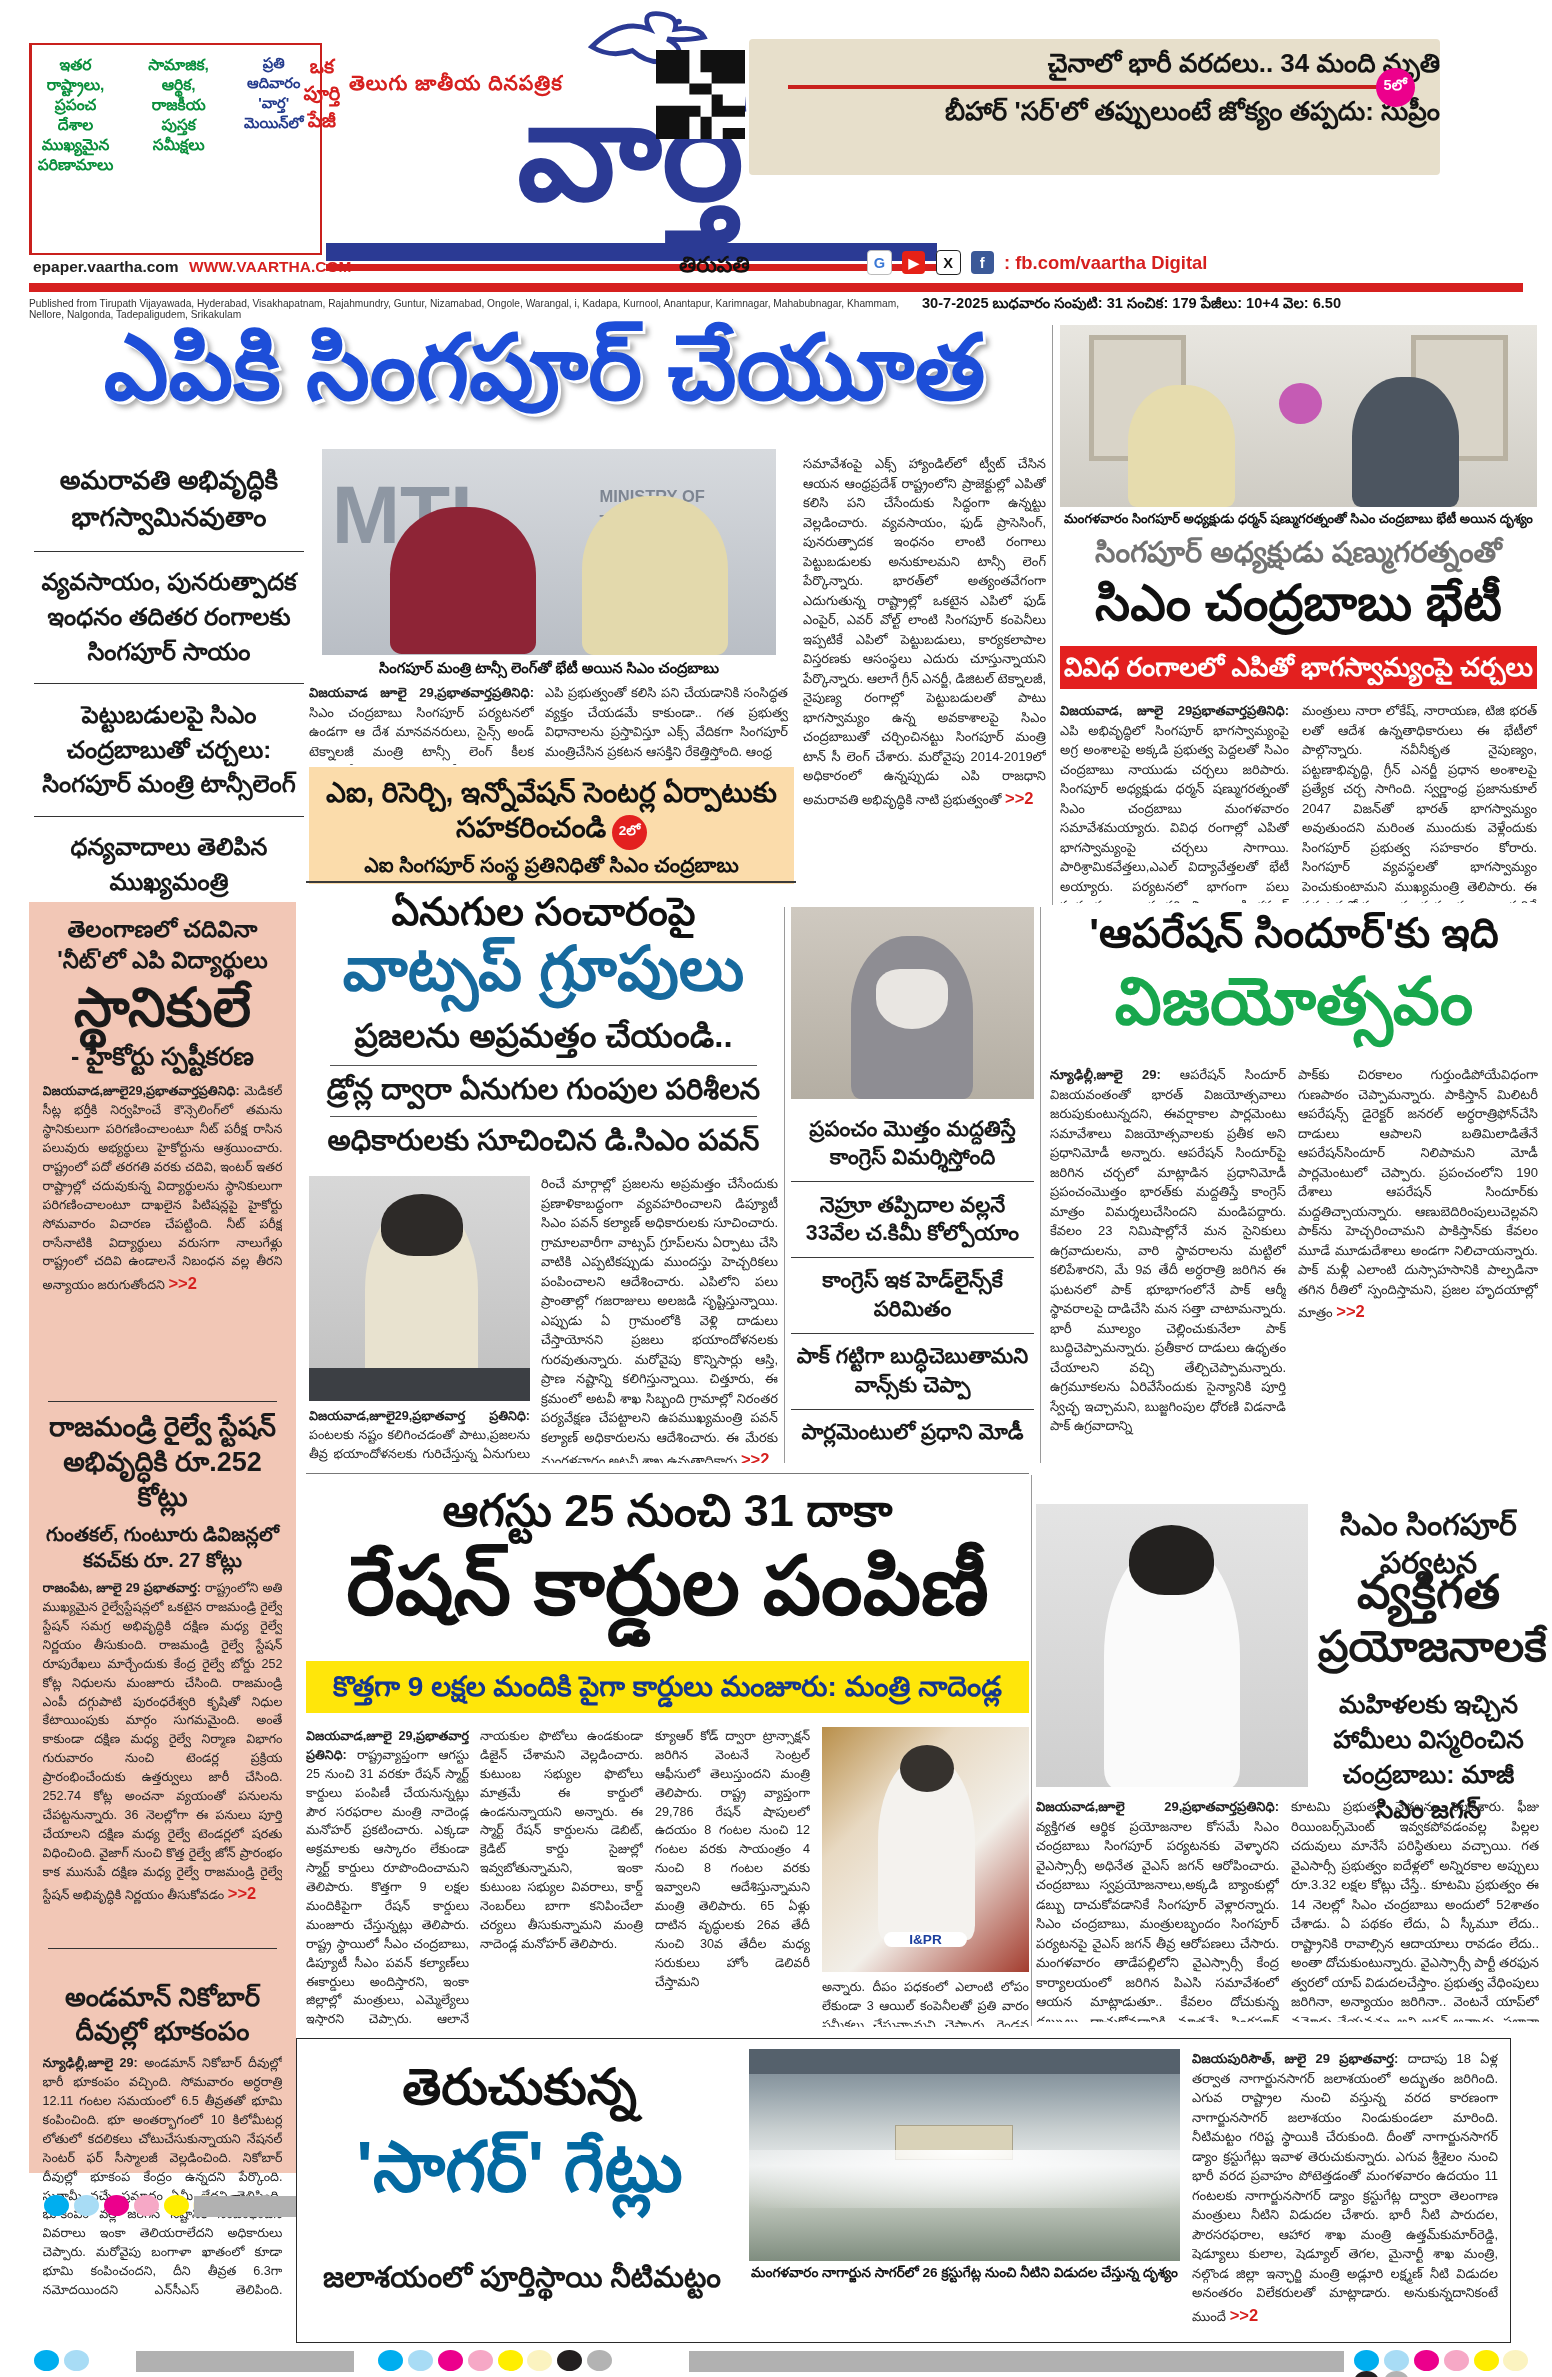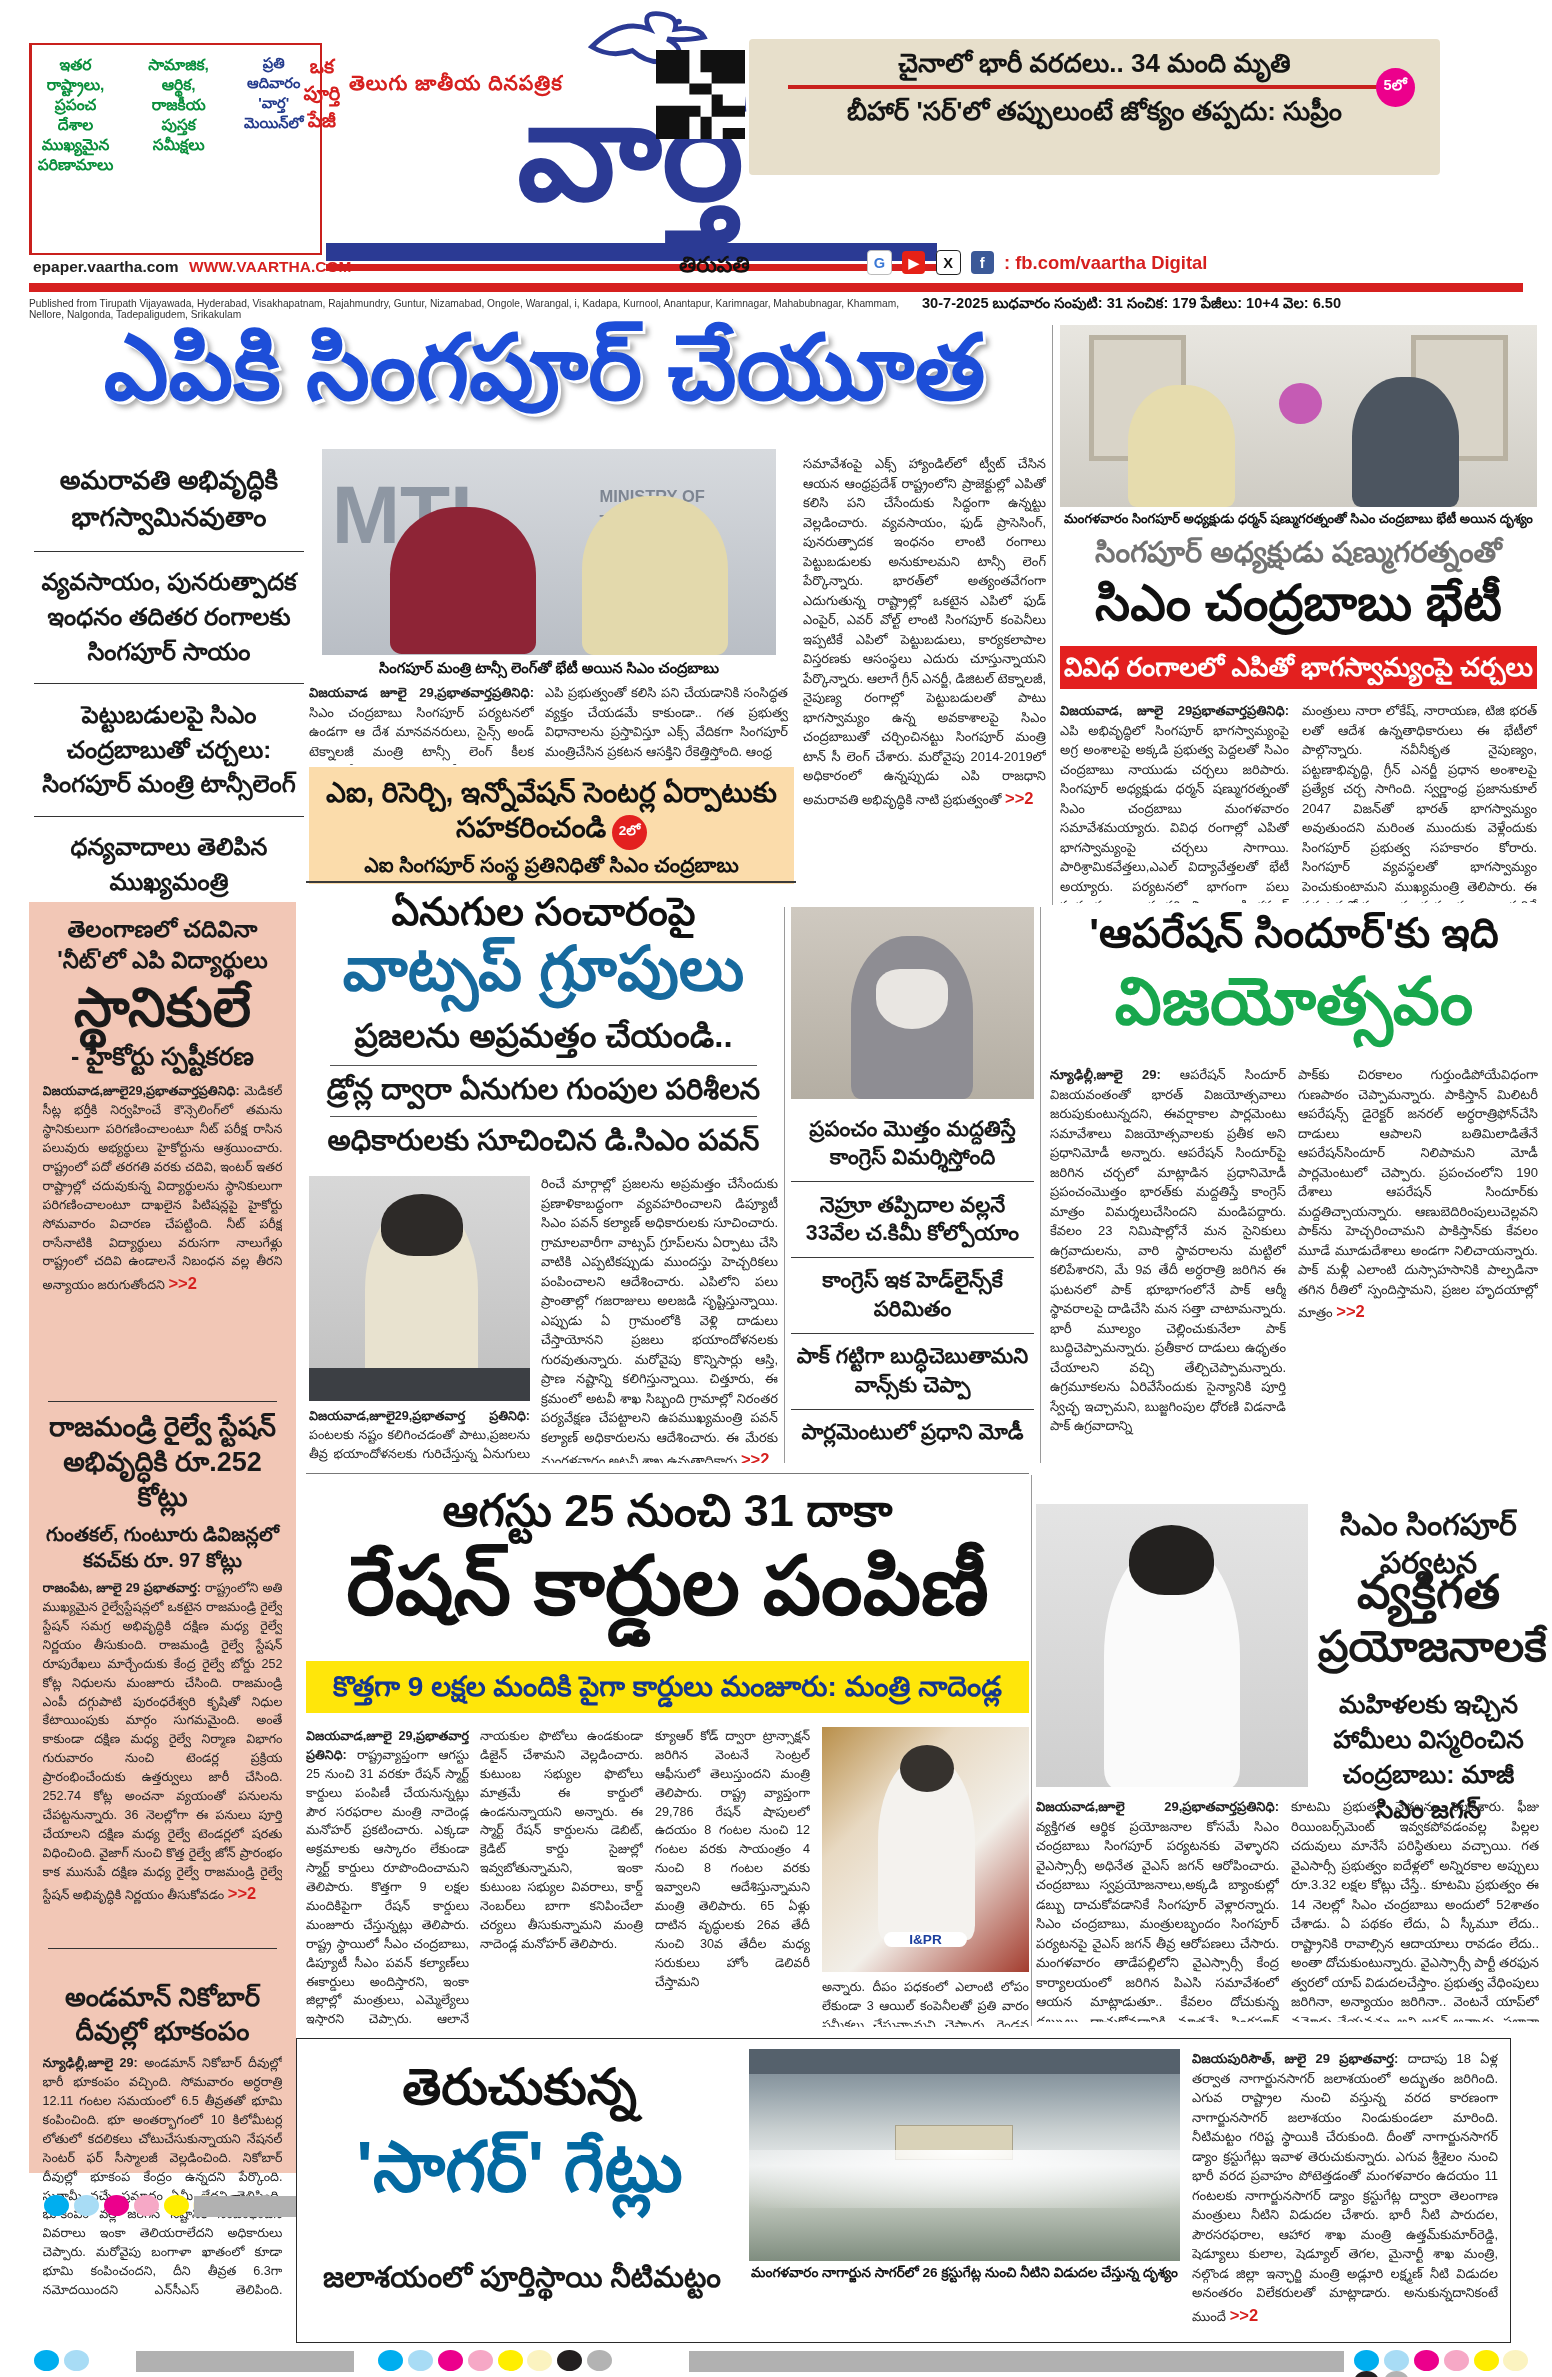--- a/index.html
+++ b/index.html
@@ -25,21 +25,21 @@
                color:#d6201f;font-weight:bold;font-size:43px;line-height:1;}
   .promo-tag{position:absolute;right:5.8px;top:9.7px;writing-mode:vertical-rl;transform:rotate(180deg);
              color:#0e7d74;font-weight:bold;font-size:12.6px;}
   .promo-right{flex:1;padding:9.7px 5.8px;display:flex;flex-direction:row;justify-content:space-around;text-align:center;}
   .promo-green{color:#0a8f3c;font-weight:bold;font-size:15.5px;line-height:1.3;}
   .promo-dark{color:#233a8c;font-weight:bold;font-size:14.6px;}
   .promo-red{color:#d6201f;font-weight:bold;font-size:19.4px;}
   .promo-sep{border:0;border-top:1px solid #c9a0c0;margin:2.9px 17.5px;}
   .masthead-logo{color:#2b3a94;font-weight:bold;text-align:center;}
   .flash-box{background:#e7dfcb;border-radius:3.9px;}
-  .flash-h{font-size:26px;font-weight:bold;color:#141414;text-align:center;line-height:1.25;}
+  .flash-h{font-size:26px;font-weight:bold;color:#141414;text-align:right;line-height:1.25;}
   .flash-div{position:relative;height:3.9px;background:#c9201d;margin:5.8px 39px;}
   .badge{position:absolute;border-radius:50%;background:#ec008c;color:#fff;font-weight:bold;
          display:flex;align-items:center;justify-content:center;}
   .icon{display:inline-flex;align-items:center;justify-content:center;width:23px;height:23px;border-radius:3.9px;
         font-weight:bold;font-size:14.6px;margin-right:5.8px;vertical-align:middle;}
   
   .banner{color:#1d4ed8;font-weight:800;text-align:center;line-height:1.1;
           text-shadow:2.9px 2.9px 0 #ffffff,5.8px 5.8px 4.9px rgba(60,60,60,.45);}
   .rail-item{font-weight:bold;font-size:24px;line-height:1.45;text-align:center;padding:13.6px 3.9px;
              border-bottom:1.9px solid #333;}
@@ -176,21 +176,21 @@
       <div class="ctr b" style="font-size:25px;margin:3.9px 0 5.8px;">- హైకోర్టు స్పష్టీకరణ</div>
       <div class="body-txt jus" style="height:309px;font-size:12.6px;">
         <b>విజయవాడ,జూలై29,ప్రభాతవార్తప్రతినిధి:</b>
         <span>మెడికల్ సీట్ల భర్తీకి నిర్వహించే కౌన్సెలింగ్‌లో తమను స్థానికులుగా పరిగణించాలంటూ నీట్ పరీక్ష రాసిన పలువురు అభ్యర్థులు హైకోర్టును ఆశ్రయించారు. రాష్ట్రంలో పదో తరగతి వరకు చదివి, ఇంటర్ ఇతర రాష్ట్రాల్లో చదువుకున్న విద్యార్థులను స్థానికులుగా పరిగణించాలంటూ దాఖలైన పిటిషన్లపై హైకోర్టు సోమవారం విచారణ చేపట్టింది. నీట్ పరీక్ష రాసేనాటికి విద్యార్థులు వరుసగా నాలుగేళ్లు రాష్ట్రంలో చదివి ఉండాలనే నిబంధన వల్ల తీరని అన్యాయం జరుగుతోందని</span> <span class="jump">&gt;&gt;2</span>
       </div>
       <div style="border-top:1.9px solid #333;margin:9.7px 5.8px 7.8px;"></div>
     </div>
 
     <div style="padding:0 13.6px;">
       <div class="ctr b" style="font-size:27px;line-height:1.3;">రాజమండ్రి రైల్వే స్టేషన్ అభివృద్ధికి రూ.252 కోట్లు</div>
-      <div class="ctr b" style="font-size:19.4px;line-height:1.35;margin:5.8px 0;">గుంతకల్, గుంటూరు డివిజన్లలో కవచ్‌కు రూ. 97 కోట్లు</div>
+      <div class="ctr b" style="font-size:19.4px;line-height:1.35;margin:5.8px 0;">గుంతకల్, గుంటూరు డివిజన్లలో కవచ్‌కు రూ. 27 కోట్లు</div>
       <div class="body-txt jus" style="height:359px;font-size:12.6px;">
         <b>రాజంపేట, జూలై 29 ప్రభాతవార్త:</b>
         <span>రాష్ట్రంలోని అతి ముఖ్యమైన రైల్వేస్టేషన్లలో ఒకటైన రాజమండ్రి రైల్వే స్టేషన్ సమగ్ర అభివృద్ధికి దక్షిణ మధ్య రైల్వే నిర్ణయం తీసుకుంది. రాజమండ్రి రైల్వే స్టేషన్ రూపురేఖలు మార్చేందుకు కేంద్ర రైల్వే బోర్డు 252 కోట్ల నిధులను మంజూరు చేసింది. రాజమండ్రి ఎంపీ దగ్గుపాటి పురంధరేశ్వరి కృషితో నిధుల కేటాయింపుకు మార్గం సుగమమైంది. అంతే కాకుండా దక్షిణ మధ్య రైల్వే నిర్మాణ విభాగం గురువారం నుంచి టెండర్ల ప్రక్రియ ప్రారంభించేందుకు ఉత్తర్వులు జారీ చేసింది. 252.74 కోట్ల అంచనా వ్యయంతో పనులను చేపట్టనున్నారు. 36 నెలల్లోగా ఈ పనులు పూర్తి చేయాలని దక్షిణ మధ్య రైల్వే టెండర్లలో షరతు విధించింది. వైజాగ్ నుంచి కొత్త రైల్వే జోన్ ప్రారంభం కాక మునుపే దక్షిణ మధ్య రైల్వే రాజమండ్రి రైల్వే స్టేషన్ అభివృద్ధికి నిర్ణయం తీసుకోవడం</span> <span class="jump">&gt;&gt;2</span>
       </div>
       <div style="border-top:1.9px solid #333;margin:9.7px 5.8px 7.8px;"></div>
     </div>
 
     <div style="padding:0 13.6px;margin-top:32px;">
       <div class="ctr b" style="font-size:26px;line-height:1.3;">అండమాన్ నికోబార్ దీవుల్లో భూకంపం</div>
       <div class="body-txt jus" style="height:243px;font-size:12.6px;margin-top:5.8px;">

